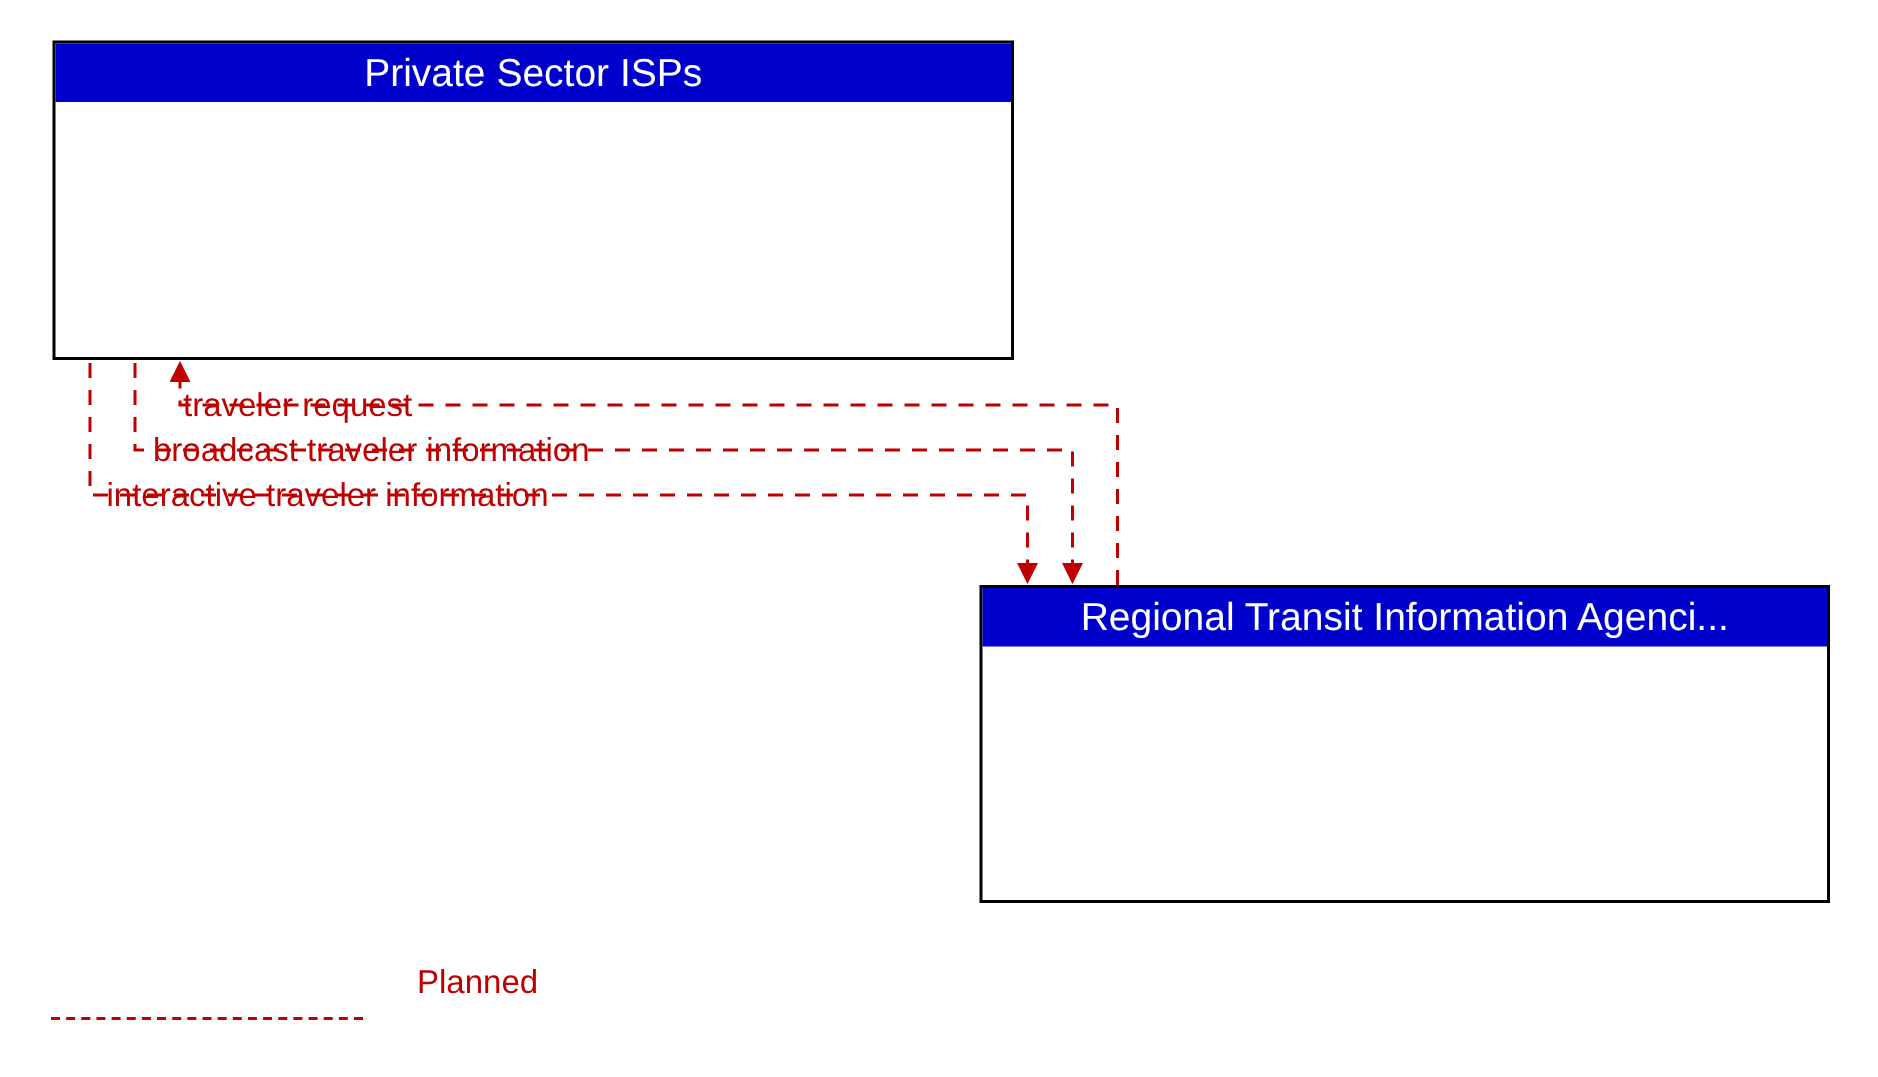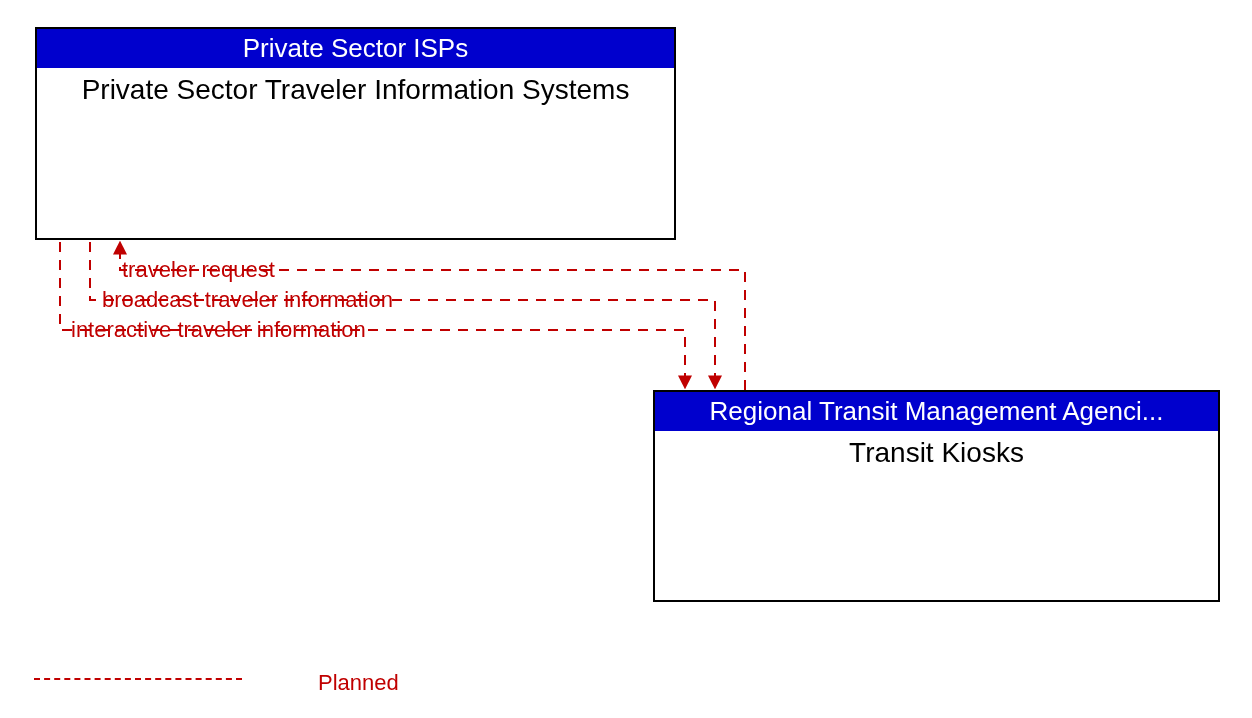--- a/index.html
+++ b/index.html
@@ -58,37 +58,34 @@
       position: absolute;
       left: 34px;
       top: 678px;
       width: 208px;
       height: 0;
       border-top: 2px dashed #c00000;
     }
     .legend-text {
       position: absolute;
       left: 278px;
-      top: 670px;
+      top: 642px;
       color: #c00000;
       font-size: 22px;
-      margin-left: 40px;
     }
   </style>
 </head>
 <body>
 
 <div class="entity-box" id="box1">
   <div class="entity-header">Private Sector ISPs</div>
-  <div class="entity-body">Private Sector Traveler Information Systems</div>
 </div>
 
 <div class="entity-box" id="box2">
-  <div class="entity-header">Regional Transit Management Agenci...</div>
-  <div class="entity-body">Transit Kiosks</div>
+  <div class="entity-header">Regional Transit Information Agenci...</div>
 </div>
 
 <div class="flow-label" id="lbl1">traveler request</div>
 <div class="flow-label" id="lbl2">broadcast traveler information</div>
 <div class="flow-label" id="lbl3">interactive traveler information</div>
 
 <svg class="overlay" viewBox="0 0 1252 718">
   <defs>
     <marker id="arrow" viewBox="0 0 10 10" refX="9" refY="5" markerWidth="7" markerHeight="7" orient="auto-start-reverse">
       <path d="M 0 0 L 10 5 L 0 10 z" fill="#c00000"></path>

